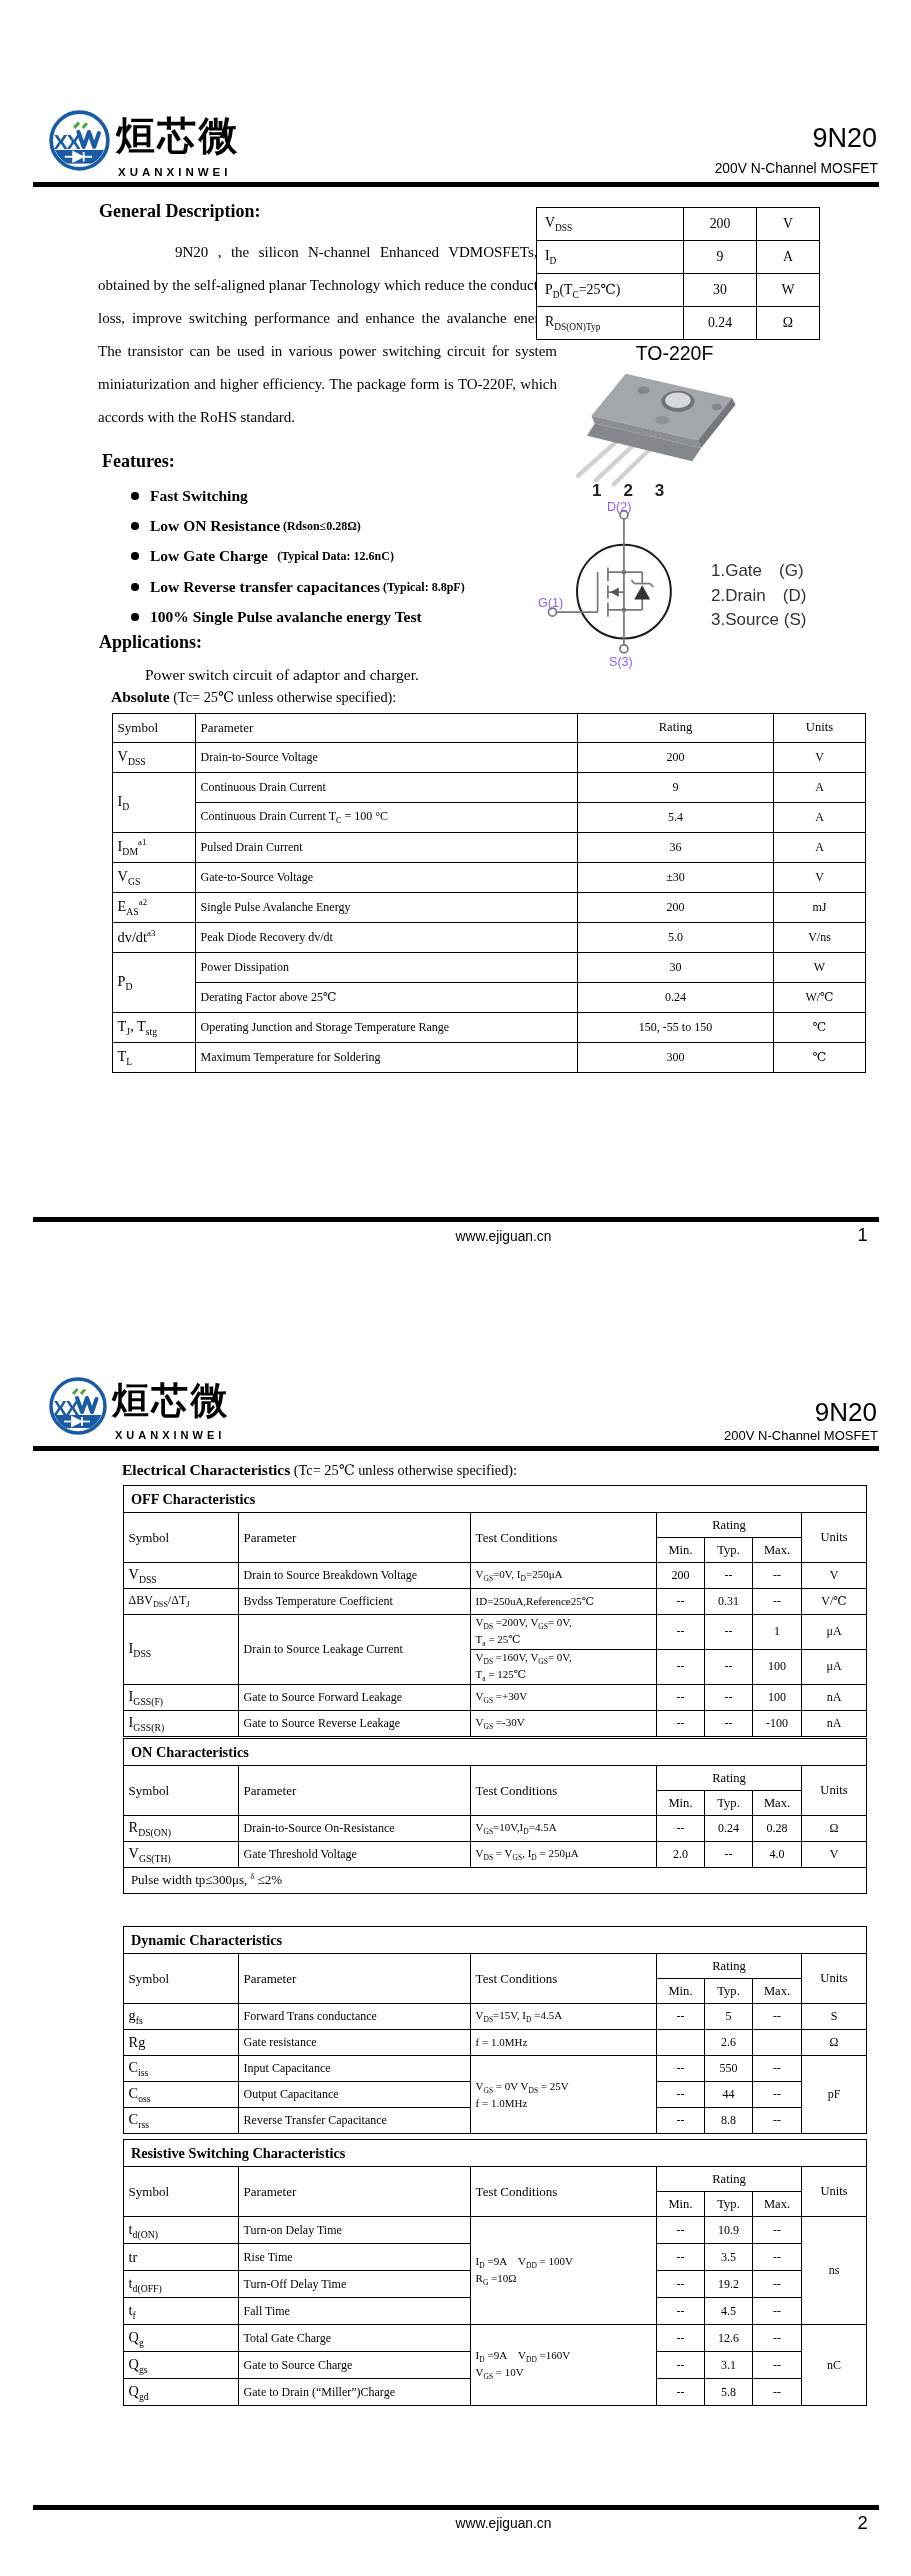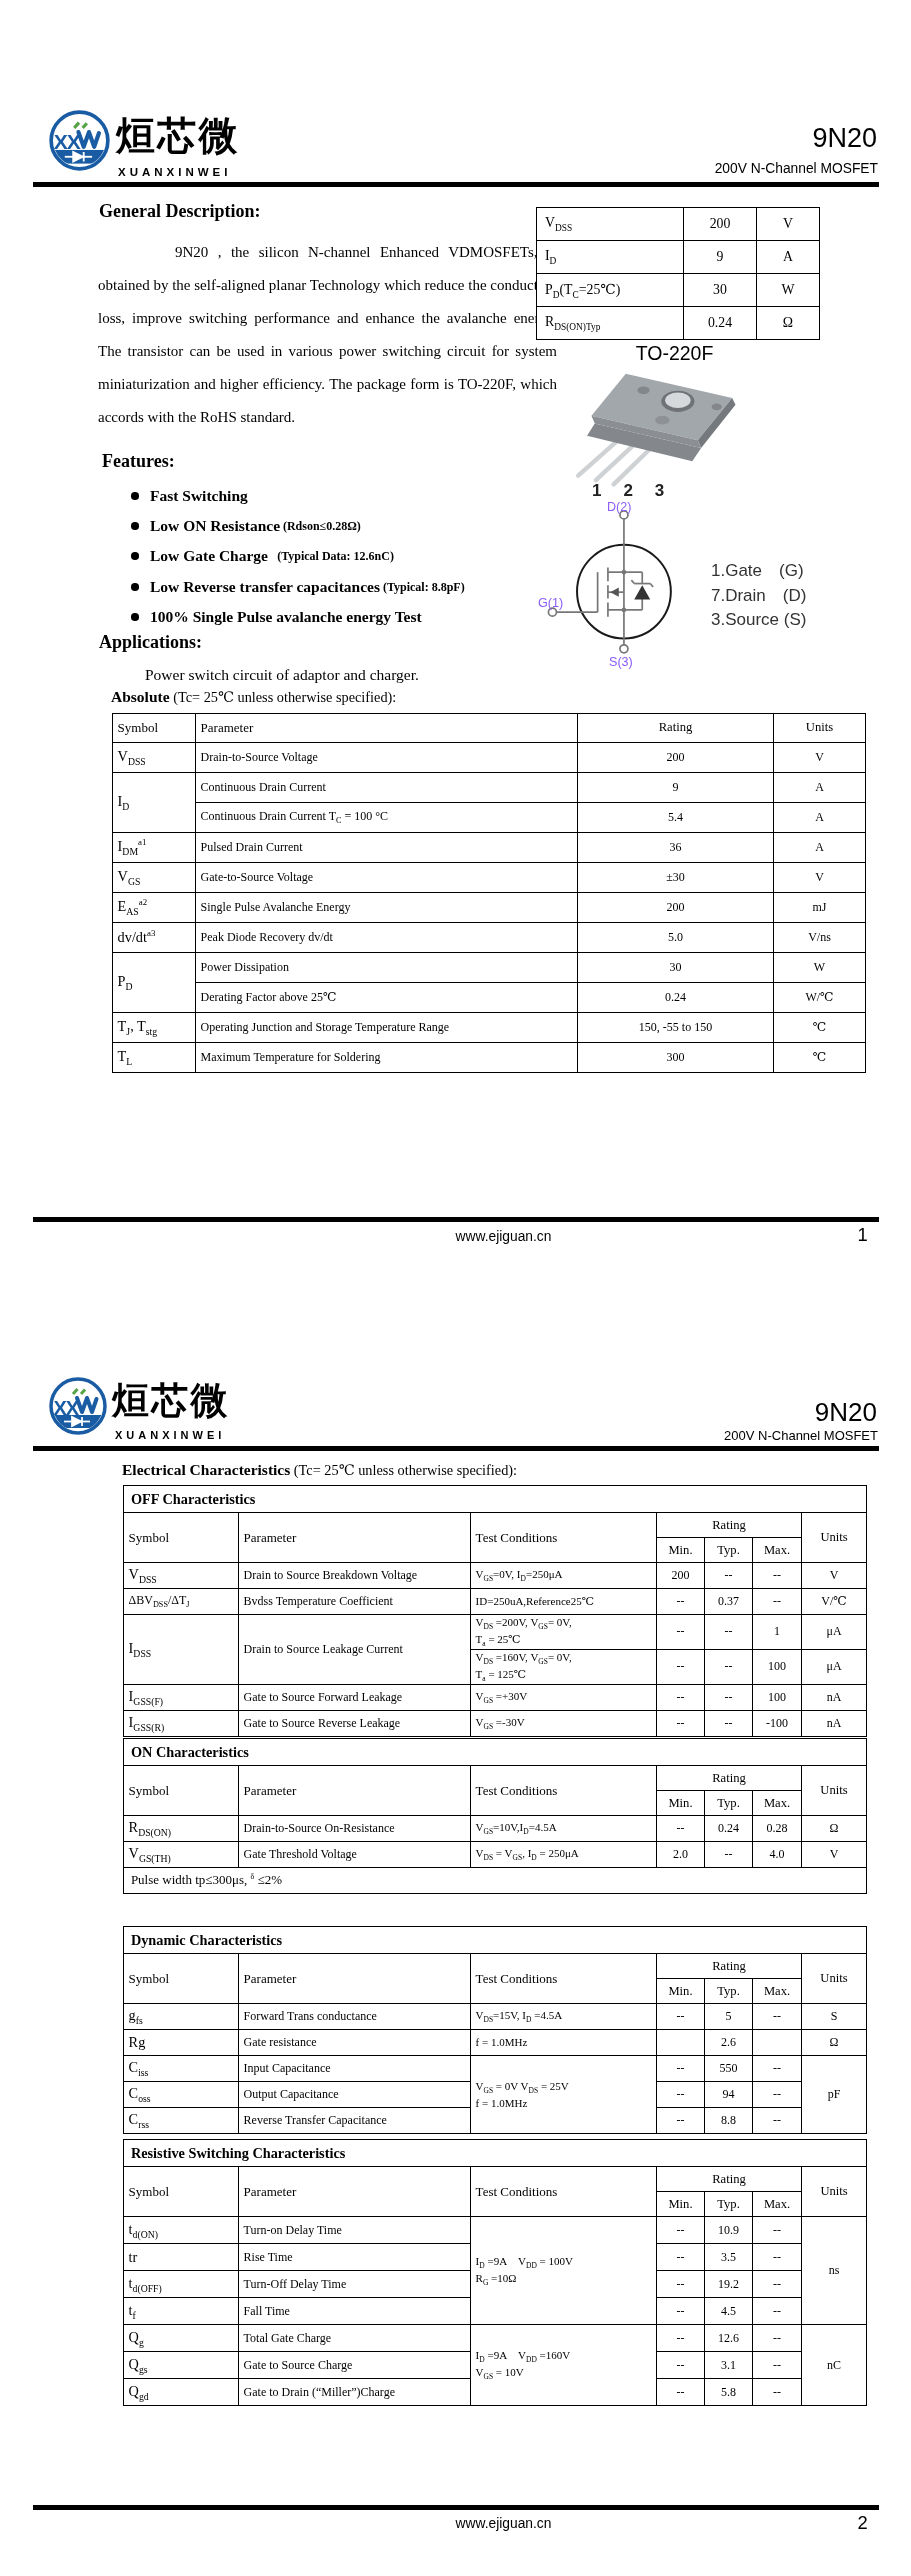--- a/index.html
+++ b/index.html
@@ -173,21 +173,21 @@
       <polygon points="114,161 129,153 129,169" fill="#555"></polygon>
       <polygon points="156,174 184,174 170,149" fill="#333"></polygon>
       <circle cx="138" cy="126" r="4" fill="#777"></circle>
       <circle cx="138" cy="192" r="4" fill="#777"></circle>
     </svg>
   </div>
   <div class="pin-label" style="left:607px;top:500px;">D(2)</div>
   <div class="pin-label" style="left:538px;top:596px;">G(1)</div>
   <div class="pin-label" style="left:609px;top:655px;">S(3)</div>
   <div class="legend-line" style="left:711px;top:561px;">1.Gate (G)</div>
-  <div class="legend-line" style="left:711px;top:586px;">7.Drain (D)</div>
+  <div class="legend-line" style="left:711px;top:586px;">2.Drain (D)</div>
   <div class="legend-line" style="left:711px;top:610px;">3.Source (S)</div>
 
   <div class="abs h-big" style="left:102px;top:451px;">Features:</div>
   <div class="abs" style="left:0;top:0;">
     <div class="feat-item" style="top:487px;">
       <span class="dot"></span>
       <span class="feat-main">Fast Switching</span>
       <span class="feat-note"></span>
     </div>
     <div class="feat-item" style="top:517px;">
@@ -366,21 +366,21 @@
       <td class="rat">200</td>
       <td class="rat">--</td>
       <td class="rat">--</td>
       <td class="unt">V</td>
     </tr>
     <tr>
       <td class="sym" style="font-size:12px;">ΔBV<sub>DSS</sub>/ΔT<sub>J</sub></td>
       <td class="par">Bvdss Temperature Coefficient</td>
       <td class="tst">ID=250uA,Reference25℃</td>
       <td class="rat">--</td>
-      <td class="rat">0.37</td>
+      <td class="rat">0.31</td>
       <td class="rat">--</td>
       <td class="unt">V/℃</td>
     </tr>
     <tr>
       <td class="sym" rowspan="2">I<sub>DSS</sub></td>
       <td class="par" rowspan="2">Drain to Source Leakage Current</td>
       <td class="tst">V<sub>DS</sub> =200V, V<sub>GS</sub>= 0V,<br>T<sub>a</sub> = 25℃</td>
       <td class="rat">--</td>
       <td class="rat">--</td>
       <td class="rat">1</td>
@@ -514,21 +514,21 @@
       <td class="tst" rowspan="3">V<sub>GS</sub> = 0V V<sub>DS</sub> = 25V<br>f = 1.0MHz</td>
       <td class="rat">--</td>
       <td class="rat">550</td>
       <td class="rat">--</td>
       <td class="unt" rowspan="3">pF</td>
     </tr>
     <tr>
       <td class="sym">C<sub>oss</sub></td>
       <td class="par">Output Capacitance</td>
       <td class="rat">--</td>
-      <td class="rat">94</td>
+      <td class="rat">44</td>
       <td class="rat">--</td>
     </tr>
     <tr>
       <td class="sym">C<sub>rss</sub></td>
       <td class="par">Reverse Transfer Capacitance</td>
       <td class="rat">--</td>
       <td class="rat">8.8</td>
       <td class="rat">--</td>
     </tr>
   </tbody>

